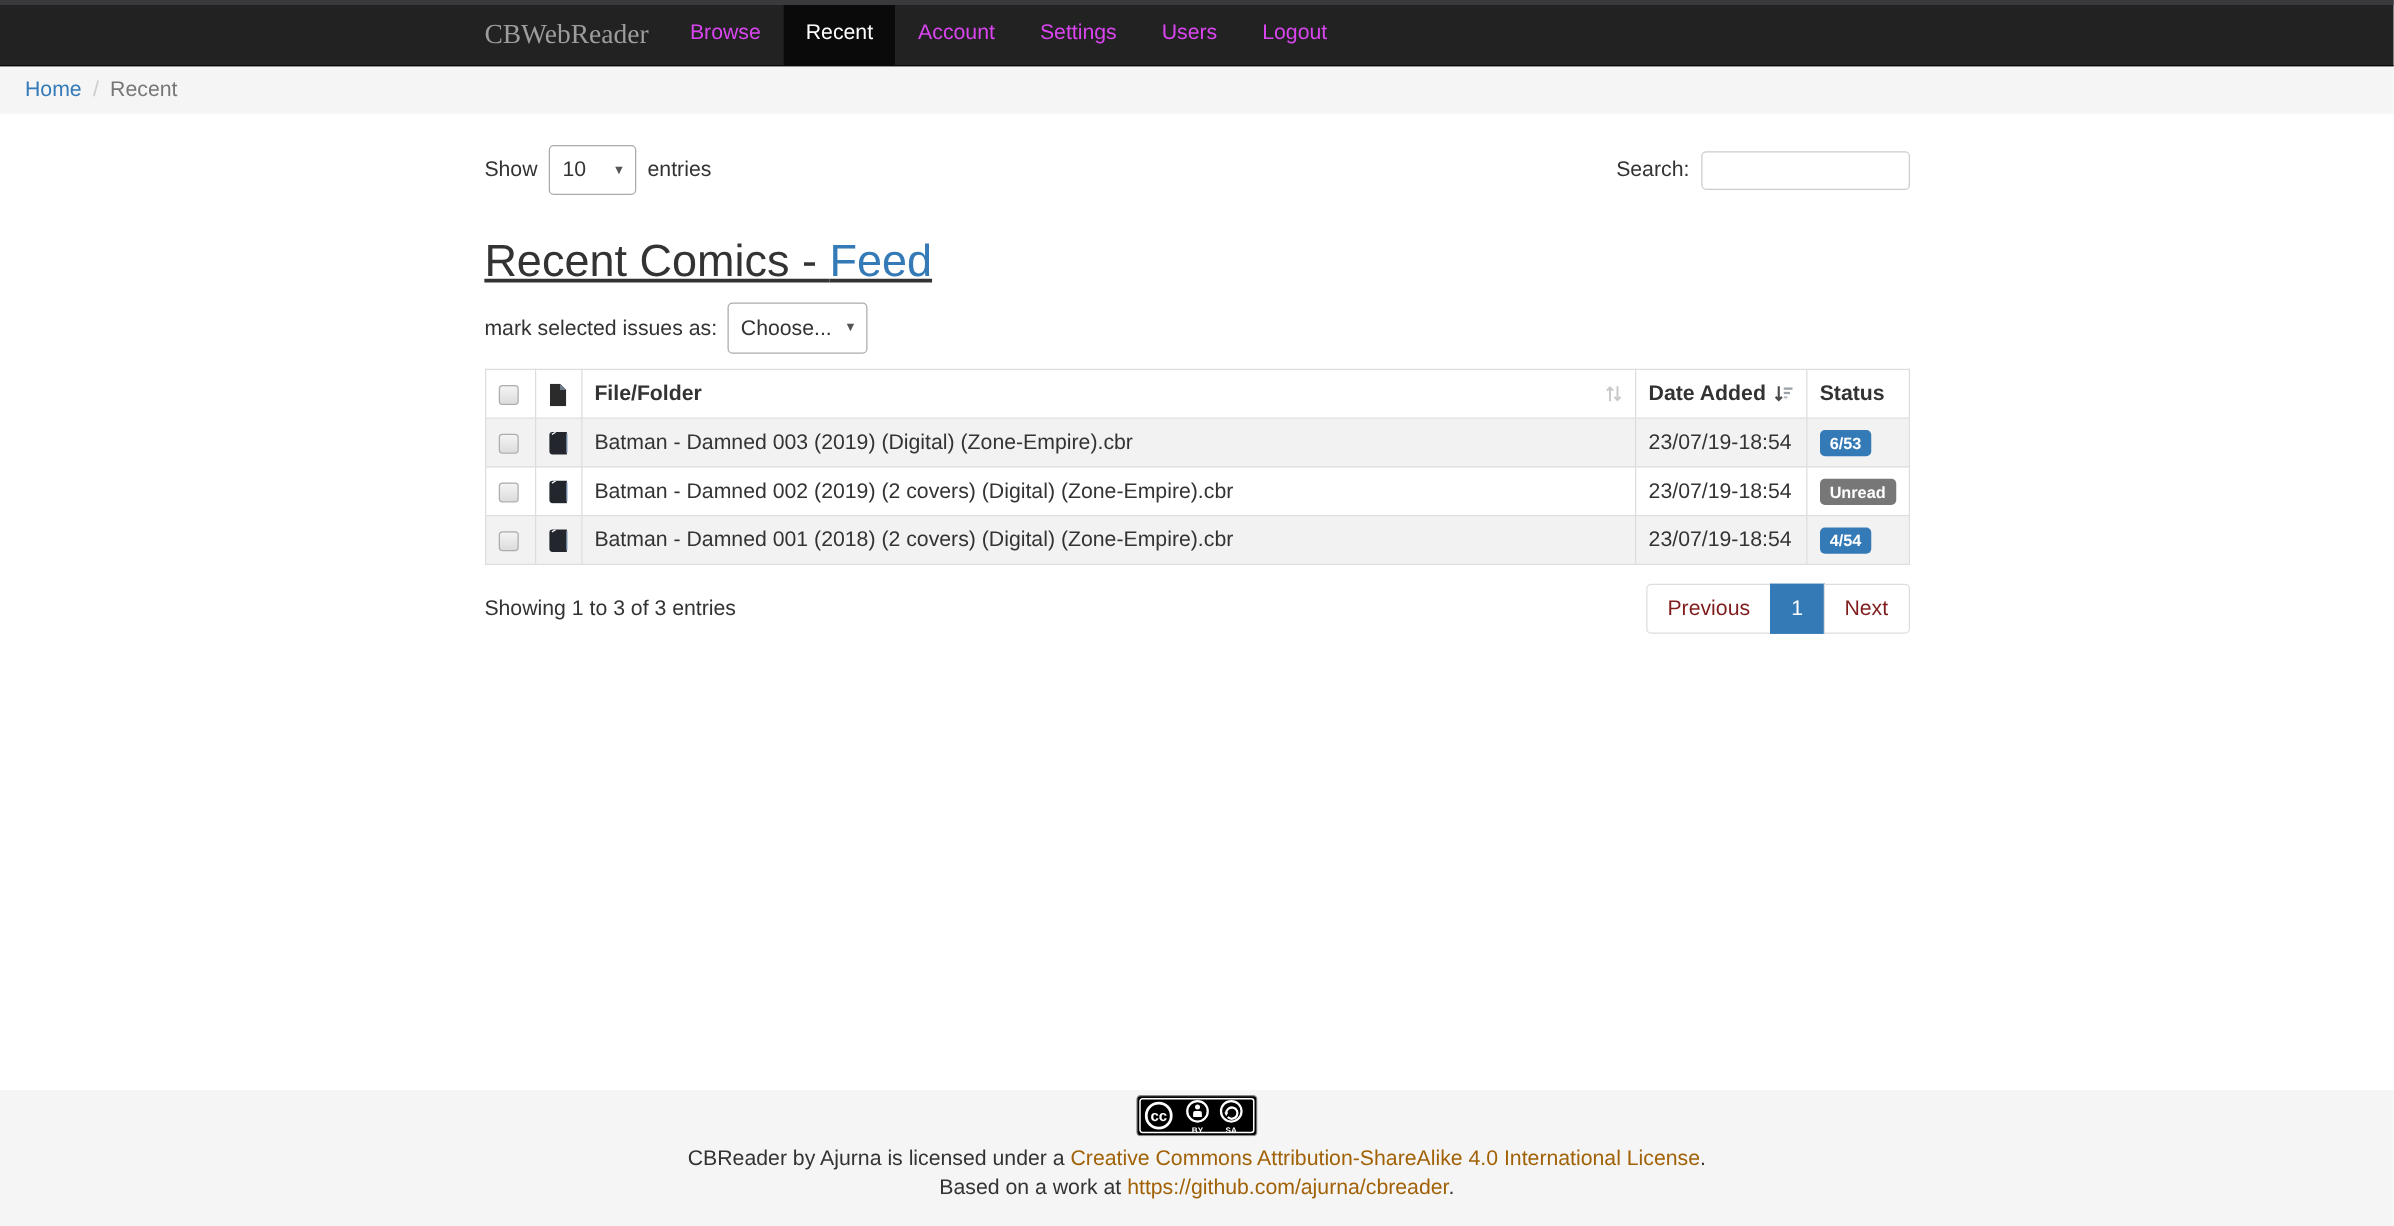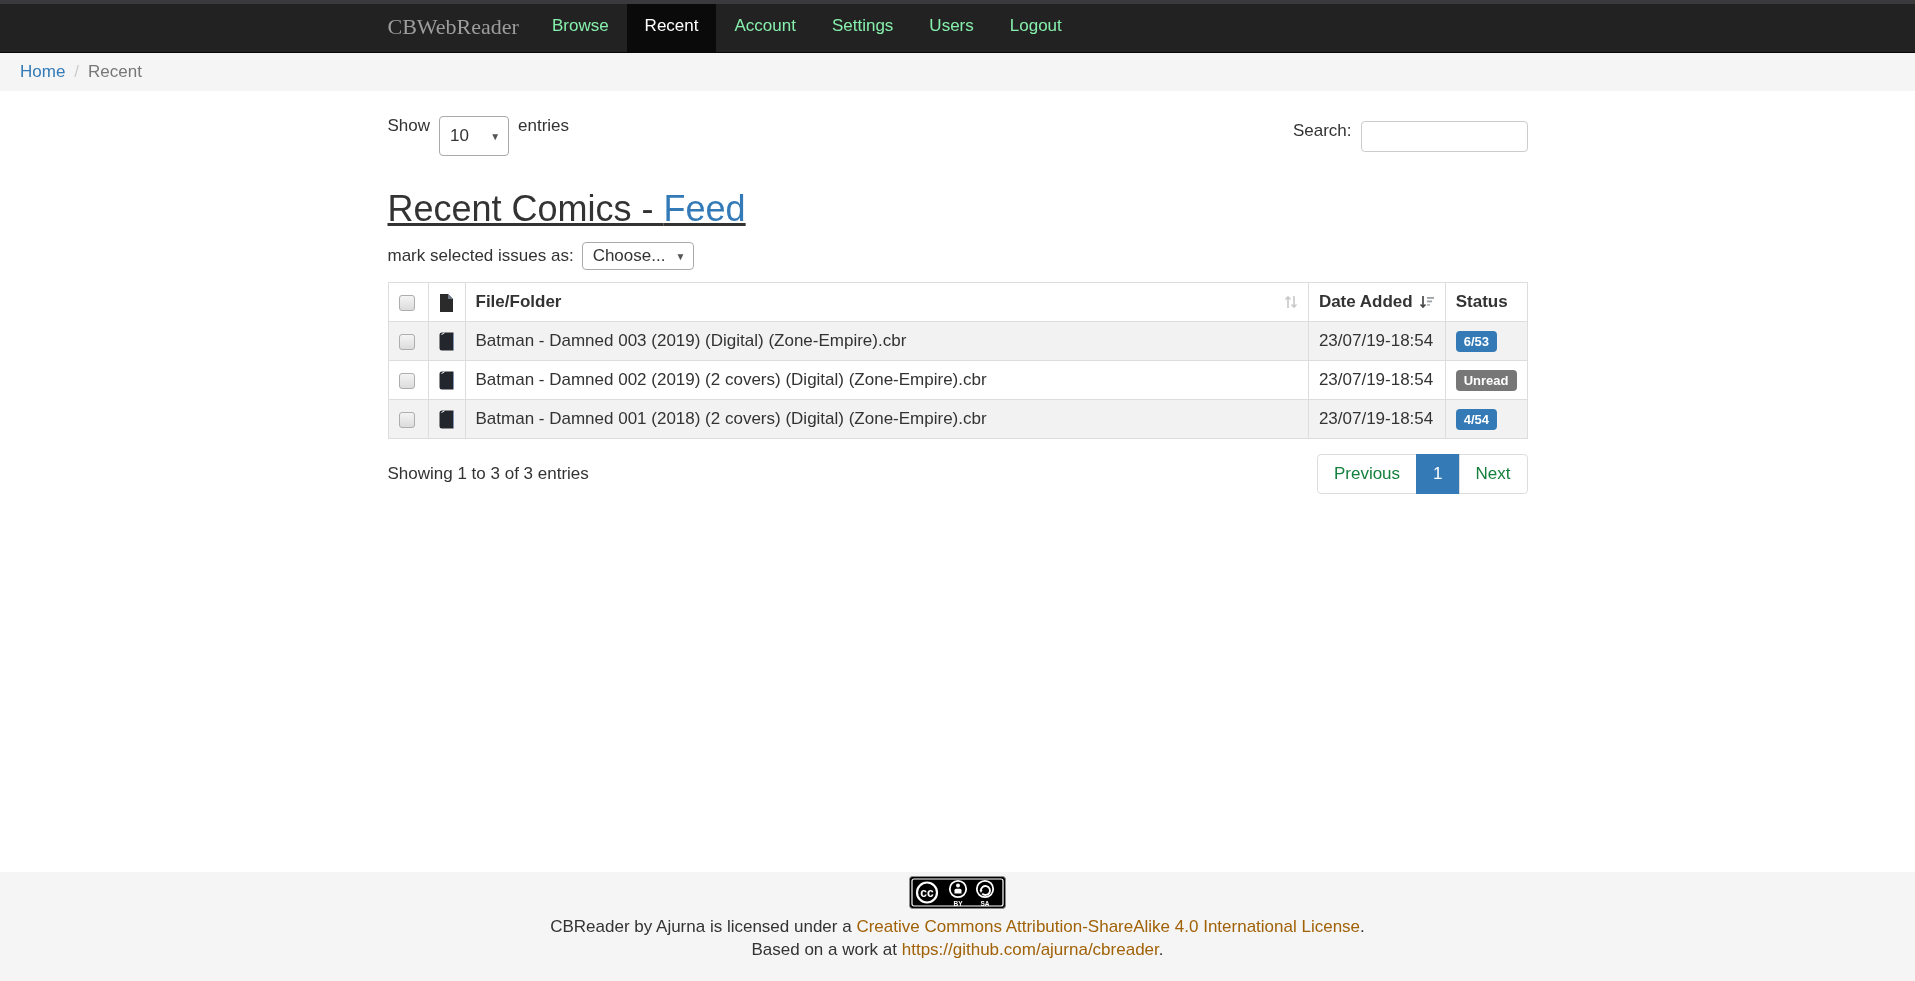--- a/index.html
+++ b/index.html
@@ -30,21 +30,21 @@
   .navbar-container {
     width: 1170px; margin: 0 auto; padding: 0 15px;
     height: 100%; display: flex; align-items: stretch;
   }
   .navbar-brand {
     color: #9d9d9d; font-size: 22px; line-height: 53px;
     padding-right: 15px; cursor: pointer; font-family: Liberation Serif, serif;
   }
   .navbar-nav { display: flex; align-items: stretch; list-style: none; }
   .nav-link {
-    color: #86efac; font-size: 17px;
+    color: #d946ef; font-size: 17px;
     display: flex; align-items: center;
     padding: 0 18px; cursor: pointer;
   }
   .nav-link.active { background: #0a0a0a; color: #fff; }
 
   
   .breadcrumb-bar {
     background: #f5f5f5;
     height: 38px;
     display: flex; align-items: center;
@@ -56,29 +56,29 @@
   .crumb-current { color: #777; }
 
   
   .main { flex: 1 1 auto; }
   .container { width: 1170px; margin: 0 auto; padding: 0 15px; }
 
   .controls-row {
     margin-top: 25px;
     display: flex; justify-content: space-between; align-items: center;
   }
-  .length-group, .search-group { display: flex; gap: 9px; color: #333; }
+  .length-group, .search-group { display: flex; align-items: center; gap: 9px; color: #333; }
   .select-box {
     display: inline-flex; align-items: center; justify-content: space-between;
     border: 1px solid #aaa; border-radius: 4px; background: #fff;
     height: 40px; padding: 0 8px 0 10px; cursor: pointer; color: #333;
   }
   .select-box .caret-glyph { font-size: 10px; color: #555; margin-left: 10px; }
   .length-select { width: 70px; }
-  .mark-select { height: 28px; }
+  .mark-select { height: 41px; }
   .search-input {
     width: 167px; height: 31px;
     border: 1px solid #ccc; border-radius: 4px;
     padding: 0 8px; font-size: 17px; font-family: "Liberation Sans", sans-serif;
   }
 
   .page-title { margin-top: 32px; font-size: 36px; font-weight: 400; color: #333; text-decoration: underline; }
   .page-title a { color: #337ab7; }
 
   .mark-row { margin-top: 12px; display: flex; align-items: center; gap: 8px; }
@@ -124,21 +124,21 @@
   .file-cell { cursor: pointer; }
 
   
   .table-footer-row {
     margin-top: 15px;
     display: flex; justify-content: space-between; align-items: center;
   }
   .info-text { color: #333; }
   .pagination { display: flex; }
   .page-btn {
-    border: 1px solid #ddd; background: #fff; color: #15803d;
+    border: 1px solid #ddd; background: #fff; color: #7f1d1d;
     padding: 8px 16px; font-size: 17px; cursor: default;
     margin-left: -1px; line-height: 1.3;
   }
   .page-btn.first { border-radius: 4px 0 0 4px; margin-left: 0; }
   .page-btn.last  { border-radius: 0 4px 4px 0; }
   .page-btn.current { background: #337ab7; border-color: #337ab7; color: #fff; cursor: pointer; }
 
   
   .footer {
     flex: 0 0 auto;

